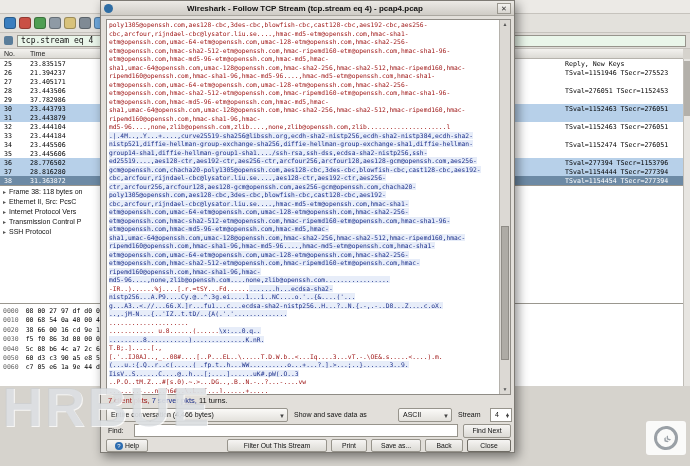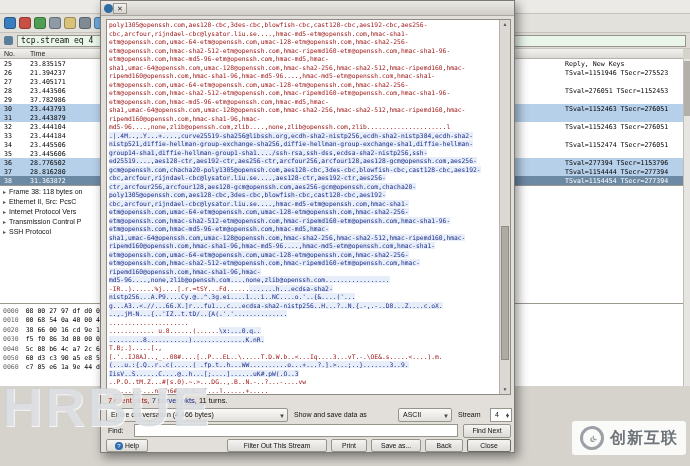--- a/index.html
+++ b/index.html
@@ -214,20 +214,21 @@
     </div>
 
   <div class="main-vscroll">
     <div class="vthumb"></div>
   </div>
 
 
   <div class="dialog">
     <div class="titlebar">
       <span class="dlg-icon"></span>
+      <span class="dlg-title">Wireshark - Follow TCP Stream (tcp.stream eq 4) - pcap4.pcap</span>
       <span class="dlg-close">✕</span>
     </div>
 
     <div class="stream-wrap">
       <div class="stream-lines" id="stream-lines">
           <div class="sline"><span class="seg-r">poly1305@openssh.com,aes128-cbc,3des-cbc,blowfish-cbc,cast128-cbc,aes192-cbc,aes256-</span></div>
           <div class="sline"><span class="seg-r">cbc,arcfour,rijndael-cbc@lysator.liu.se....,hmac-md5-etm@openssh.com,hmac-sha1-</span></div>
           <div class="sline"><span class="seg-r">etm@openssh.com,umac-64-etm@openssh.com,umac-128-etm@openssh.com,hmac-sha2-256-</span></div>
           <div class="sline"><span class="seg-r">etm@openssh.com,hmac-sha2-512-etm@openssh.com,hmac-ripemd160-etm@openssh.com,hmac-sha1-96-</span></div>
           <div class="sline"><span class="seg-r">etm@openssh.com,hmac-md5-96-etm@openssh.com,hmac-md5,hmac-</span></div>
@@ -315,16 +316,15 @@
       <div class="btn b-print">Print</div>
       <div class="btn b-save">Save as...</div>
       <div class="btn b-back">Back</div>
       <div class="btn b-close">Close</div>
     </div>
   </div>
 
   <div class="wm-letters">HRBUE</div>
   <div class="wm-brand">
     <span class="wm-logo">«</span>
-    <span class="wm-text">创新互联</span>
   </div>
 
 </div>
 
 </body></html>

